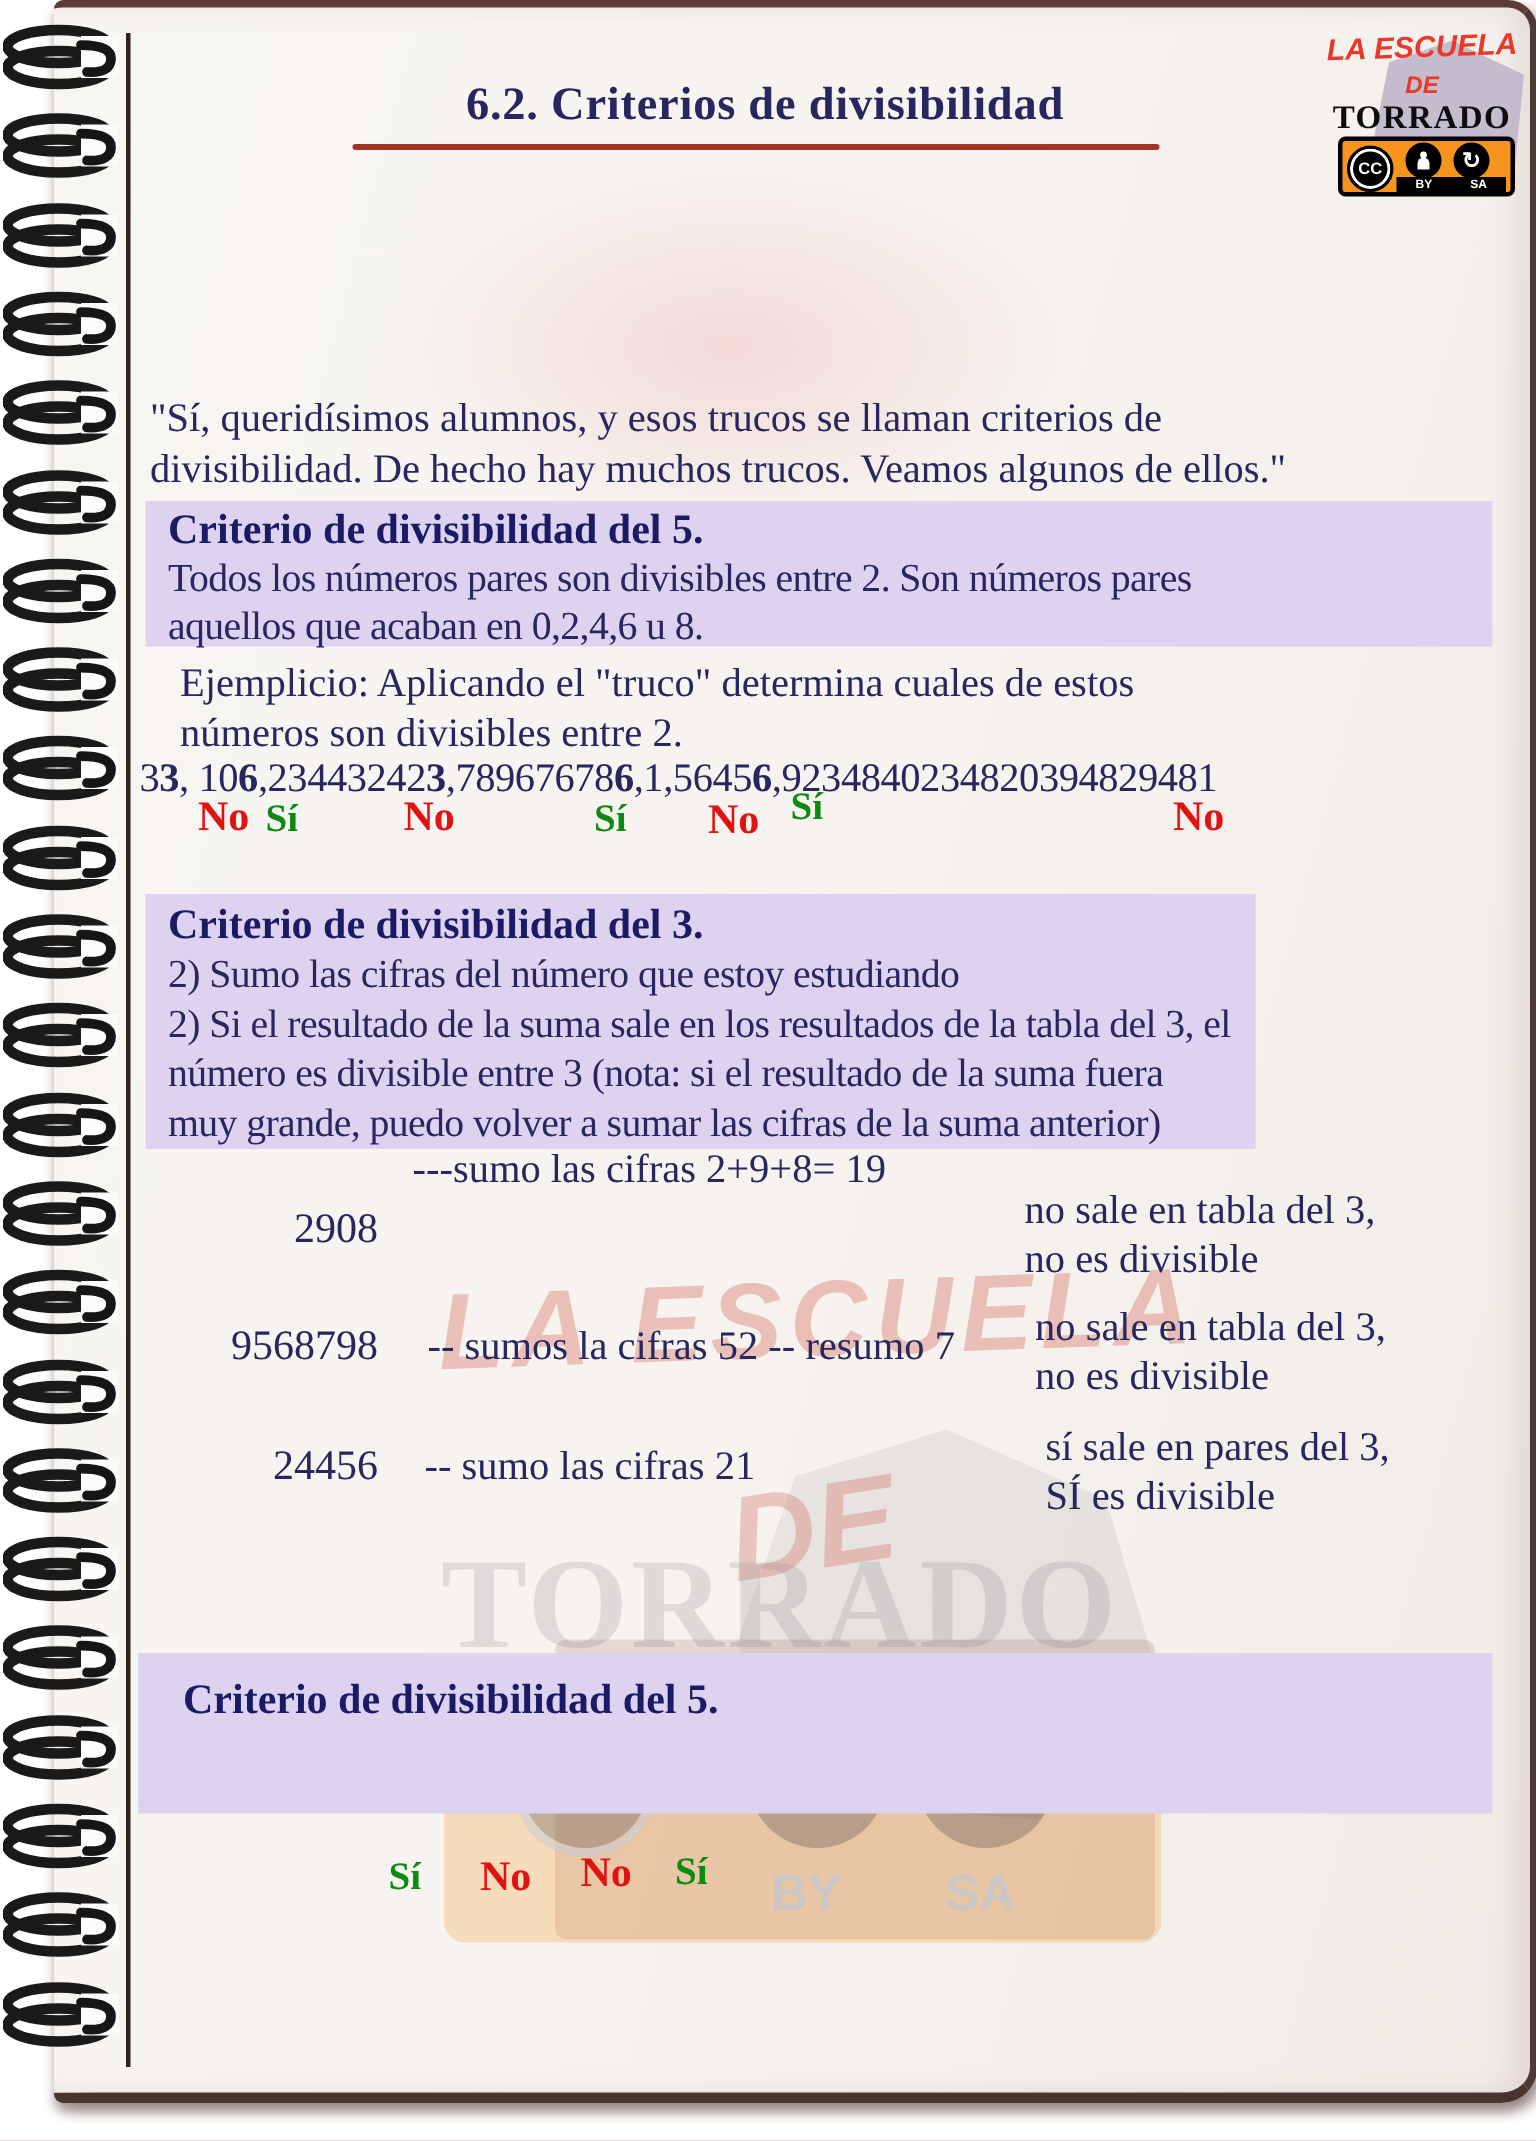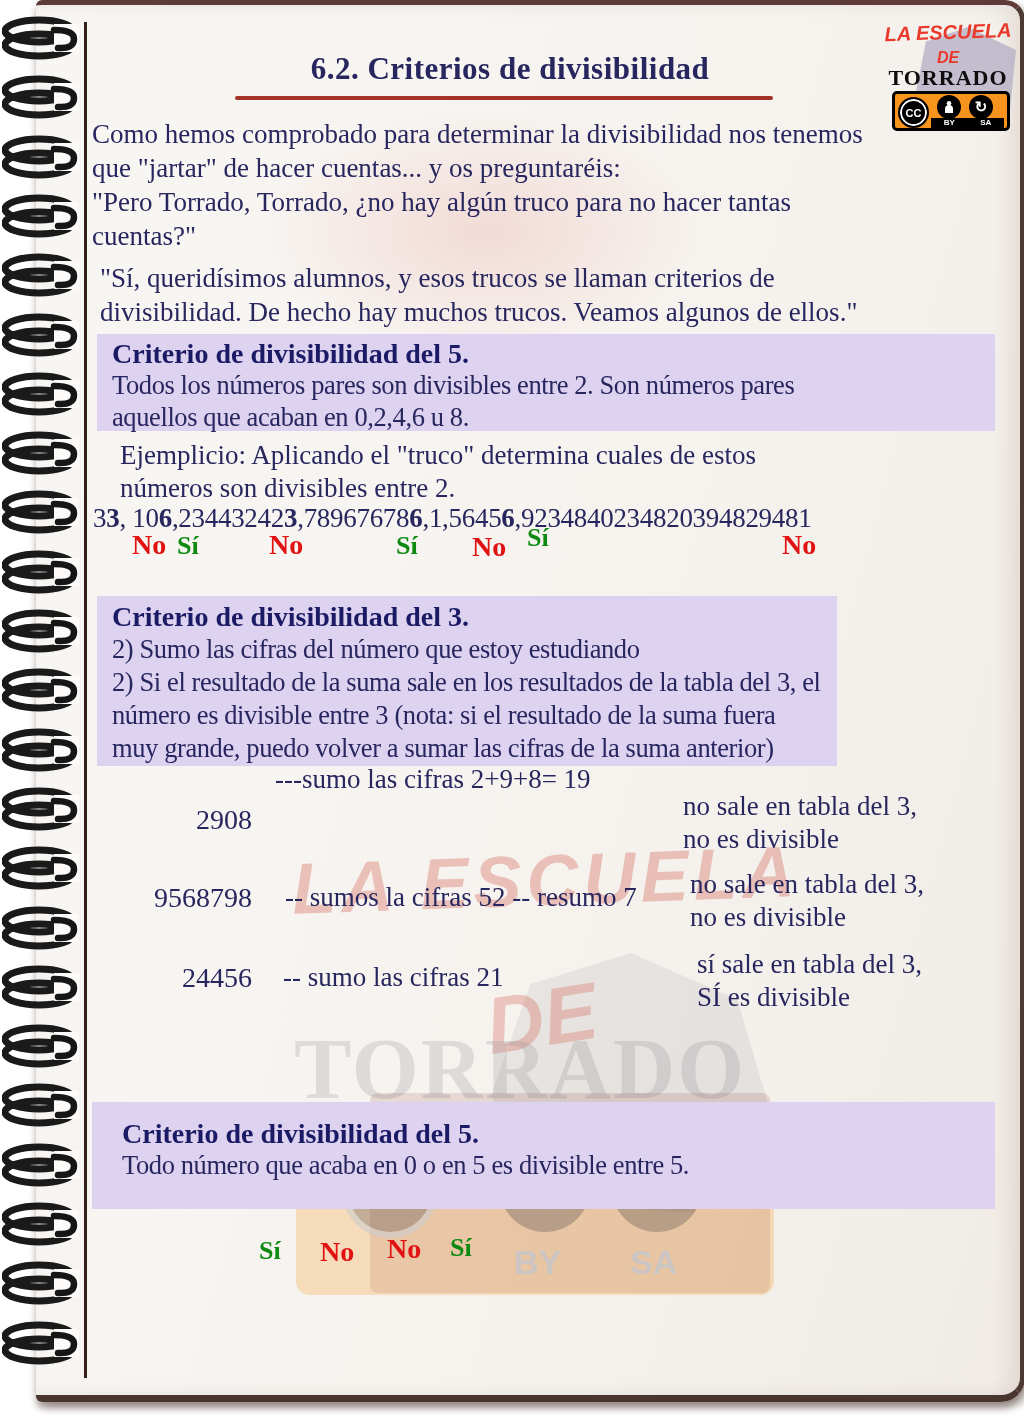--- a/index.html
+++ b/index.html
@@ -129,26 +129,20 @@
           </svg>
         </div>
         <div class="ccb-circle ccb-c3">↻</div>
         <div class="ccb-strip">
           <span>BY</span>
           <span>SA</span>
         </div>
       </div>
     </div>
 
-    <div class="p1 ink">
-      <div class="line">Como hemos comprobado para determinar la divisibilidad nos tenemos</div>
-      <div class="line">que "jartar" de hacer cuentas... y os preguntaréis:</div>
-      <div class="line">"Pero Torrado, Torrado, ¿no hay algún truco para no hacer tantas</div>
-      <div class="line">cuentas?"</div>
-    </div>
     <div class="p2 ink">
       <div class="line">"Sí, queridísimos alumnos, y esos trucos se llaman criterios de</div>
       <div class="line">divisibilidad. De hecho hay muchos trucos. Veamos algunos de ellos."</div>
     </div>
 
     <div class="box box2">
       <div class="box-h">Criterio de divisibilidad del 5.</div>
       <div class="box-t">Todos los números pares son divisibles entre 2. Son números pares</div>
       <div class="box-t">aquellos que acaban en 0,2,4,6 u 8.</div>
     </div>
@@ -185,27 +179,26 @@
     <div class="rownum" style="left:104px;top:877px">9568798</div>
     <div class="rowmid" style="left:249px;top:877px">-- sumos la cifras 52 -- resumo 7</div>
     <div class="rowright" style="left:654px;top:863px">
       <div class="line">no sale en tabla del 3,</div>
       <div class="line">no es divisible</div>
     </div>
 
     <div class="rownum" style="left:104px;top:957px">24456</div>
     <div class="rowmid" style="left:247px;top:957px">-- sumo las cifras  21</div>
     <div class="rowright" style="left:661px;top:943px">
-      <div class="line">sí sale en tabla del 3,</div>
+      <div class="line">sí sale en pares del 3,</div>
       <div class="line">SÍ es divisible</div>
     </div>
 
     <div class="box box5">
       <div class="box-h">Criterio de divisibilidad del 5.</div>
-      <div class="box-t">Todo número que acaba en 0 o en 5 es divisible entre 5.</div>
     </div>
     <div class="ansrow">
       <span class="ans si" style="left:223px;top:1231px">Sí</span>
       <span class="ans no" style="left:284px;top:1231px">No</span>
       <span class="ans no" style="left:351px;top:1228px">No</span>
       <span class="ans si" style="left:414px;top:1228px">Sí</span>
     </div>
 
   </div>
 

